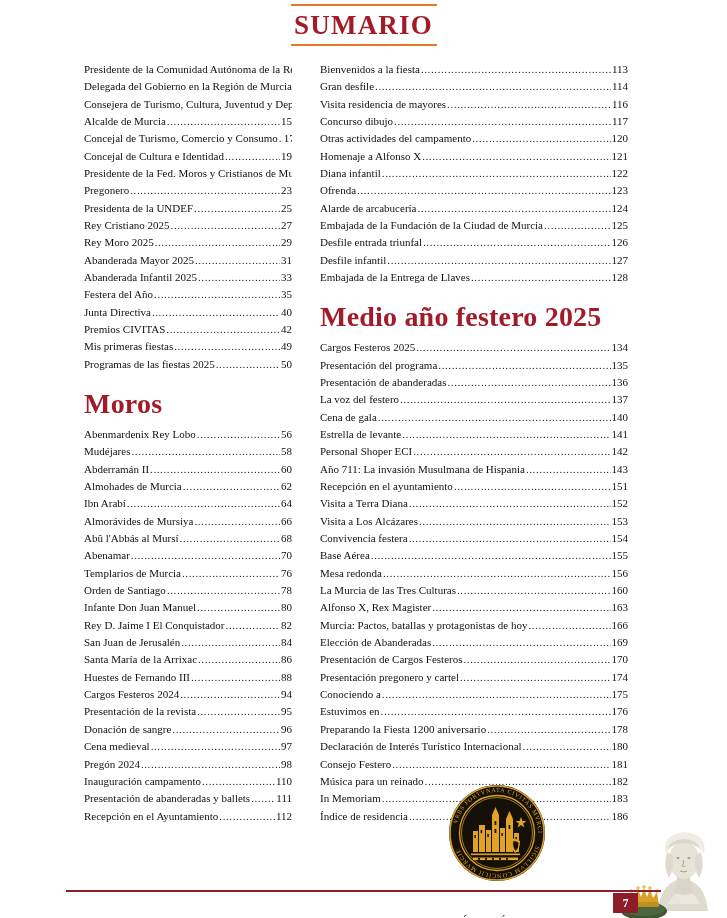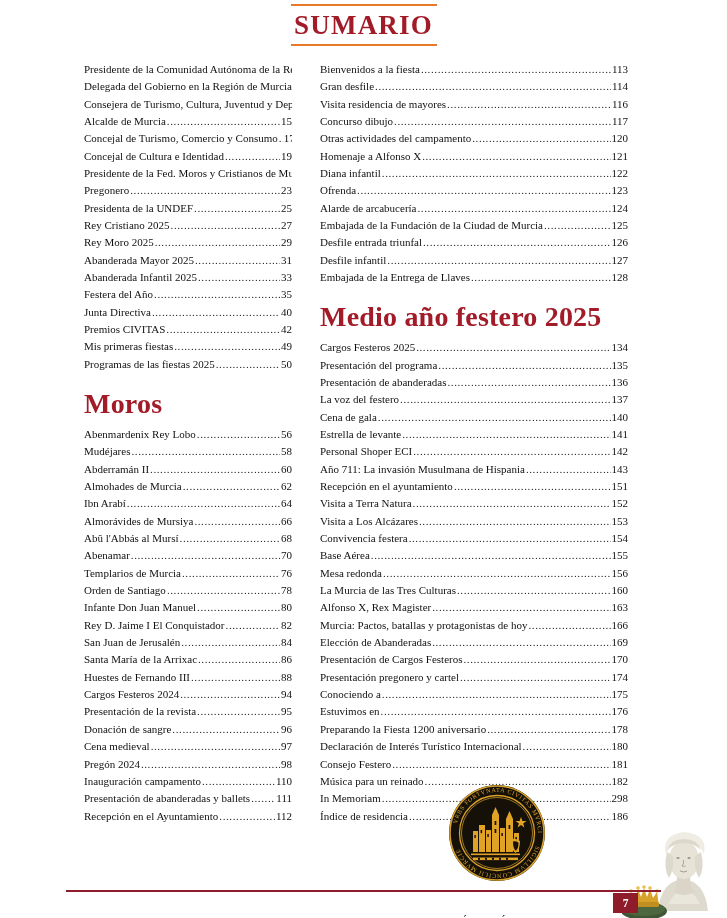--- a/index.html
+++ b/index.html
@@ -483,21 +483,21 @@
         <span class="toc-label">Año 711: La invasión Musulmana de Hispania</span>
         <span class="toc-dots">........................................................................................................................</span>
         <span class="toc-page">143</span>
       </div>
       <div class="toc-entry">
         <span class="toc-label">Recepción en el ayuntamiento</span>
         <span class="toc-dots">........................................................................................................................</span>
         <span class="toc-page">151</span>
       </div>
       <div class="toc-entry">
-        <span class="toc-label">Visita a Terra Natura</span>
+        <span class="toc-label">Visita a Terra Diana</span>
         <span class="toc-dots">........................................................................................................................</span>
         <span class="toc-page">152</span>
       </div>
       <div class="toc-entry">
         <span class="toc-label">Visita a Los Alcázares</span>
         <span class="toc-dots">........................................................................................................................</span>
         <span class="toc-page">153</span>
       </div>
       <div class="toc-entry">
         <span class="toc-label">Convivencia festera</span>
@@ -570,21 +570,21 @@
         <span class="toc-page">181</span>
       </div>
       <div class="toc-entry">
         <span class="toc-label">Música para un reinado</span>
         <span class="toc-dots">........................................................................................................................</span>
         <span class="toc-page">182</span>
       </div>
       <div class="toc-entry">
         <span class="toc-label">In Memoriam</span>
         <span class="toc-dots">........................................................................................................................</span>
-        <span class="toc-page">298</span>
+        <span class="toc-page">183</span>
       </div>
       <div class="toc-entry">
         <span class="toc-label">Índice de residencia</span>
         <span class="toc-dots">........................................................................................................................</span>
         <span class="toc-page">186</span>
       </div>
     </div>
 </div>
 
 <div class="seal-wrap">

